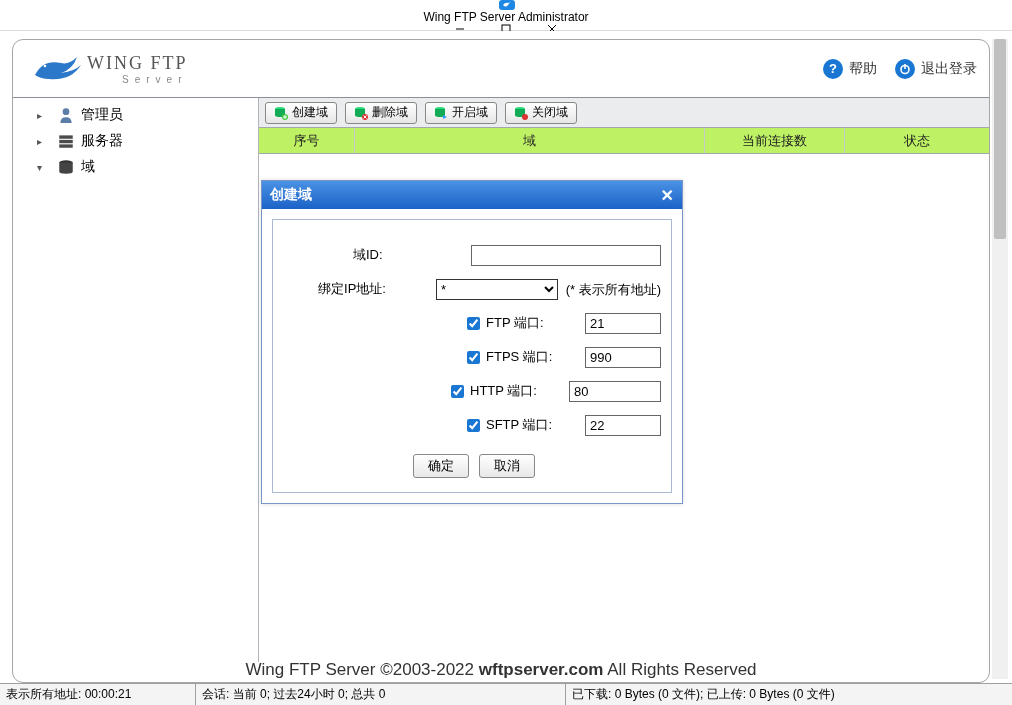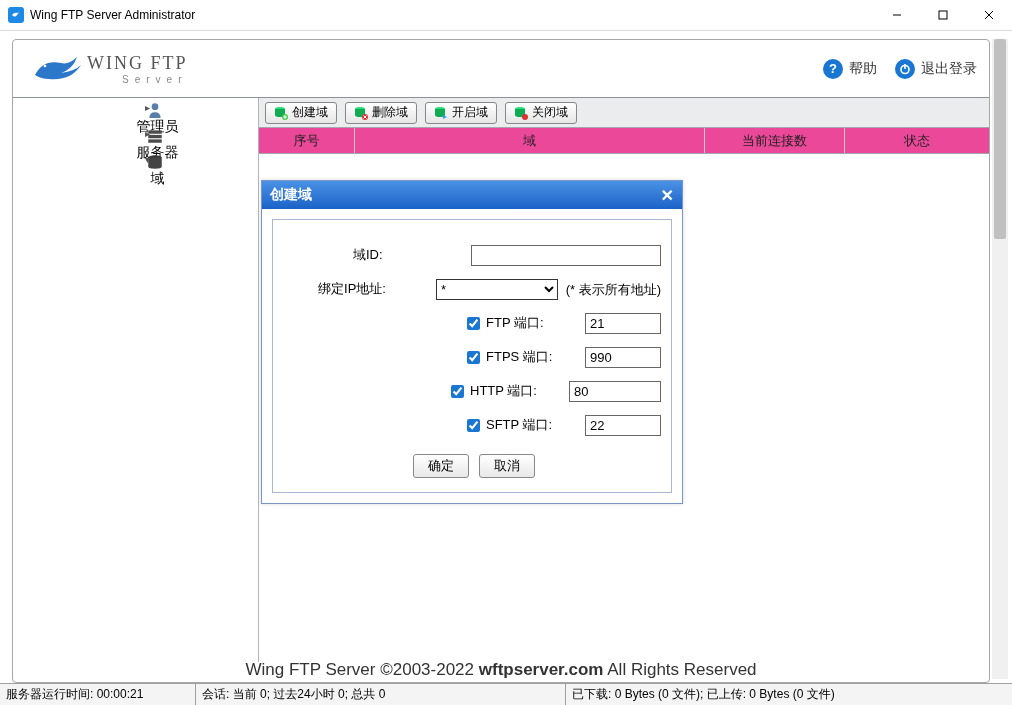--- a/index.html
+++ b/index.html
@@ -1,56 +1,56 @@
 <!DOCTYPE html>
 <html><head>
   <meta charset="utf-8">
   <style>
     * { box-sizing: border-box; margin: 0; padding: 0; font-family: "Microsoft YaHei", "Segoe UI", sans-serif; }
     body { background: #fff; width: 1012px; height: 705px; overflow: hidden; font-size: 13px; }
 
     
-    .titlebar { height: 31px; display: flex; align-items: center; border-bottom: 1px solid #dcdcdc; background: #fff; }
+    .titlebar { height: 31px; display: flex; align-items: center; border-bottom: 1px solid #dcdcdc; background: #fff; flex-direction: column; }
     .title-icon { width: 16px; height: 16px; background: #1e88e5; border-radius: 3px; margin: 0 6px 0 8px; display: flex; align-items: center; justify-content: center; }
     .title-icon svg { width: 10px; height: 10px; }
     .title-text { flex: 1; font-size: 12px; color: #000; }
     .win-controls { display: flex; height: 100%; }
     .win-btn { width: 46px; height: 100%; display: flex; align-items: center; justify-content: center; color: #000; cursor: pointer; }
 
     
     .outer { position: absolute; top: 31px; left: 0; right: 0; bottom: 22px; background: #fff; }
-    .frame { position: absolute; top: 8px; left: 12px; right: 22px; bottom: 0; border: 1px solid #a6a6a6; border-radius: 4px; background: #fff; }
+    .frame { position: absolute; top: 8px; left: 12px; right: 22px; bottom: 0; border: 1px solid #a6a6a6; border-radius: 11px; background: #fff; }
     .scrollbar-outer { position: absolute; top: 8px; right: 4px; width: 16px; bottom: 4px; background: #f0f0f0; }
     .scroll-thumb { position: absolute; top: 0; left: 2px; right: 2px; height: 200px; background: #c0c0c0; border-radius: 2px; }
 
     
     .hdr { height: 58px; border-bottom: 1px solid #8b9099; display: flex; align-items: center; padding: 0 12px 0 18px; }
     .logo { display: flex; align-items: center; flex: 1; }
     .logo svg { width: 52px; height: 36px; }
     .logo-text { margin-left: 4px; }
     .logo-text .l1 { font-size: 18px; letter-spacing: 2px; color: #555; font-weight: 300; font-family: Georgia, serif; }
     .logo-text .l2 { font-size: 10px; letter-spacing: 6px; color: #888; text-align: right; }
     .hdr-btn { display: flex; align-items: center; margin-left: 18px; cursor: pointer; font-size: 14px; color: #333; }
     .hdr-btn .circ { width: 20px; height: 20px; border-radius: 50%; margin-right: 6px; display: flex; align-items: center; justify-content: center; color: #fff; font-weight: bold; font-size: 13px; }
     .circ-blue { background: #1976d2; }
 
     
     .body { position: absolute; top: 58px; left: 0; right: 0; bottom: 20px; display: flex; }
     .sidebar { width: 246px; border-right: 1px solid #b0b4bd; padding-top: 4px; }
-    .tree-item { display: flex; align-items: center; height: 26px; padding-left: 44px; cursor: pointer; font-size: 14px; flex-direction: column; }
+    .tree-item { display: flex; align-items: center; height: 26px; padding-left: 44px; cursor: pointer; font-size: 14px; }
     .tree-item.expanded::before { content: "▾"; position: absolute; margin-left: -20px; font-size: 10px; color: #555; }
     .tree-item.collapsed::before { content: "▸"; position: absolute; margin-left: -20px; font-size: 10px; color: #555; }
     .tree-icon { width: 18px; height: 16px; margin-right: 6px; display: flex; align-items: center; justify-content: center; }
 
     .main { flex: 1; display: flex; flex-direction: column; position: relative; }
     .toolbar { height: 30px; border-bottom: 1px solid #a2a6af; background: #ebecee; display: flex; align-items: center; padding-left: 6px; gap: 8px; }
     .tbtn { height: 22px; padding: 0 8px; border: 1px solid #888; border-radius: 3px; background: linear-gradient(#fff, #e6e6e6); display: flex; align-items: center; font-size: 12px; cursor: pointer; gap: 4px; }
     .tbtn svg { width: 14px; height: 14px; }
 
-    .table-hdr { height: 26px; border-bottom: 1px solid #a2a6af; background: #ec4899; display: flex; }
+    .table-hdr { height: 26px; border-bottom: 1px solid #a2a6af; background: #bef264; display: flex; }
     .th { border-right: 1px solid #c6c9cf; display: flex; align-items: center; justify-content: center; font-size: 13px; color: #222; }
 
     .table-body { flex: 1; background: #fff; position: relative; }
 
     
     .dialog { position: absolute; top: 26px; left: 2px; width: 422px; border: 1px solid #7a96c9; background: #fff; box-shadow: 0 0 4px rgba(0,0,0,0.15); }
     .dlg-title { height: 28px; background: linear-gradient(#4a92e4, #1b62c8); color: #fff; display: flex; align-items: center; padding: 0 8px; font-size: 14px; font-weight: bold; }
     .dlg-title .x { margin-left: auto; cursor: pointer; font-size: 16px; }
     .dlg-body { border: 1px solid #aab8d6; margin: 10px; padding: 18px 10px 14px 14px; }
     .row { display: flex; align-items: center; height: 34px; justify-content: flex-end; }
@@ -267,16 +267,16 @@
       <span>Wing FTP Server ©2003-2022 </span><b>wftpserver.com</b><span> All Rights Reserved</span>
     </div>
   </div>
 
   <div class="scrollbar-outer">
     <div class="scroll-thumb"></div>
   </div>
 </div>
 
 <div class="status">
-  <div class="status-cell" style="width:196px">服务器运行时间: 00:00:21</div>
+  <div class="status-cell" style="width:196px">表示所有地址: 00:00:21</div>
   <div class="status-cell" style="width:370px">会话: 当前 0;  过去24小时 0;  总共 0</div>
   <div class="status-cell" style="flex:1;border-right:none">已下载: 0 Bytes (0 文件);  已上传: 0 Bytes (0 文件)</div>
 </div>
 
 </body></html>

